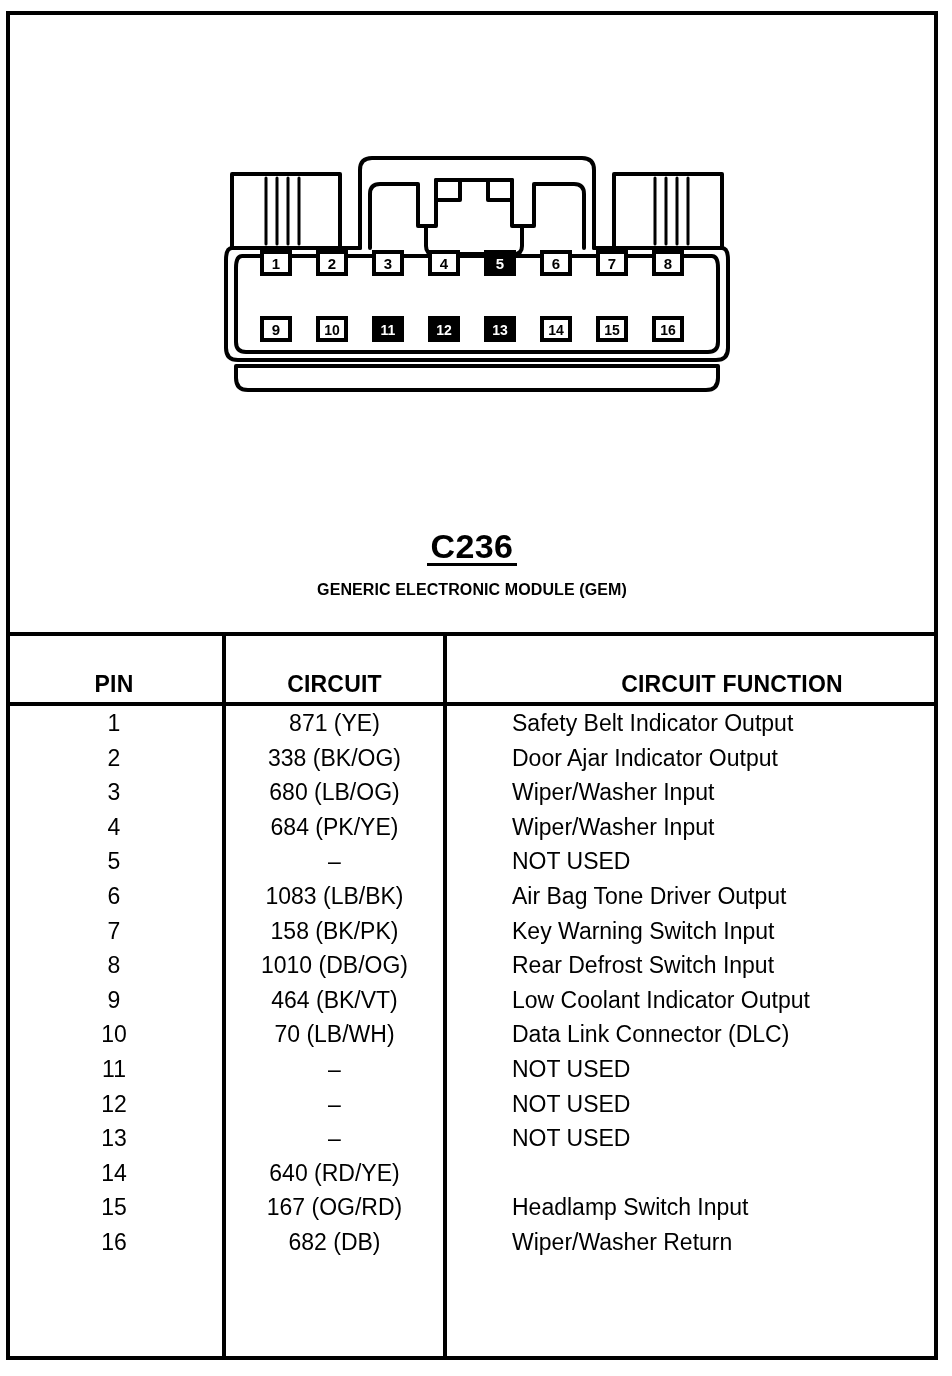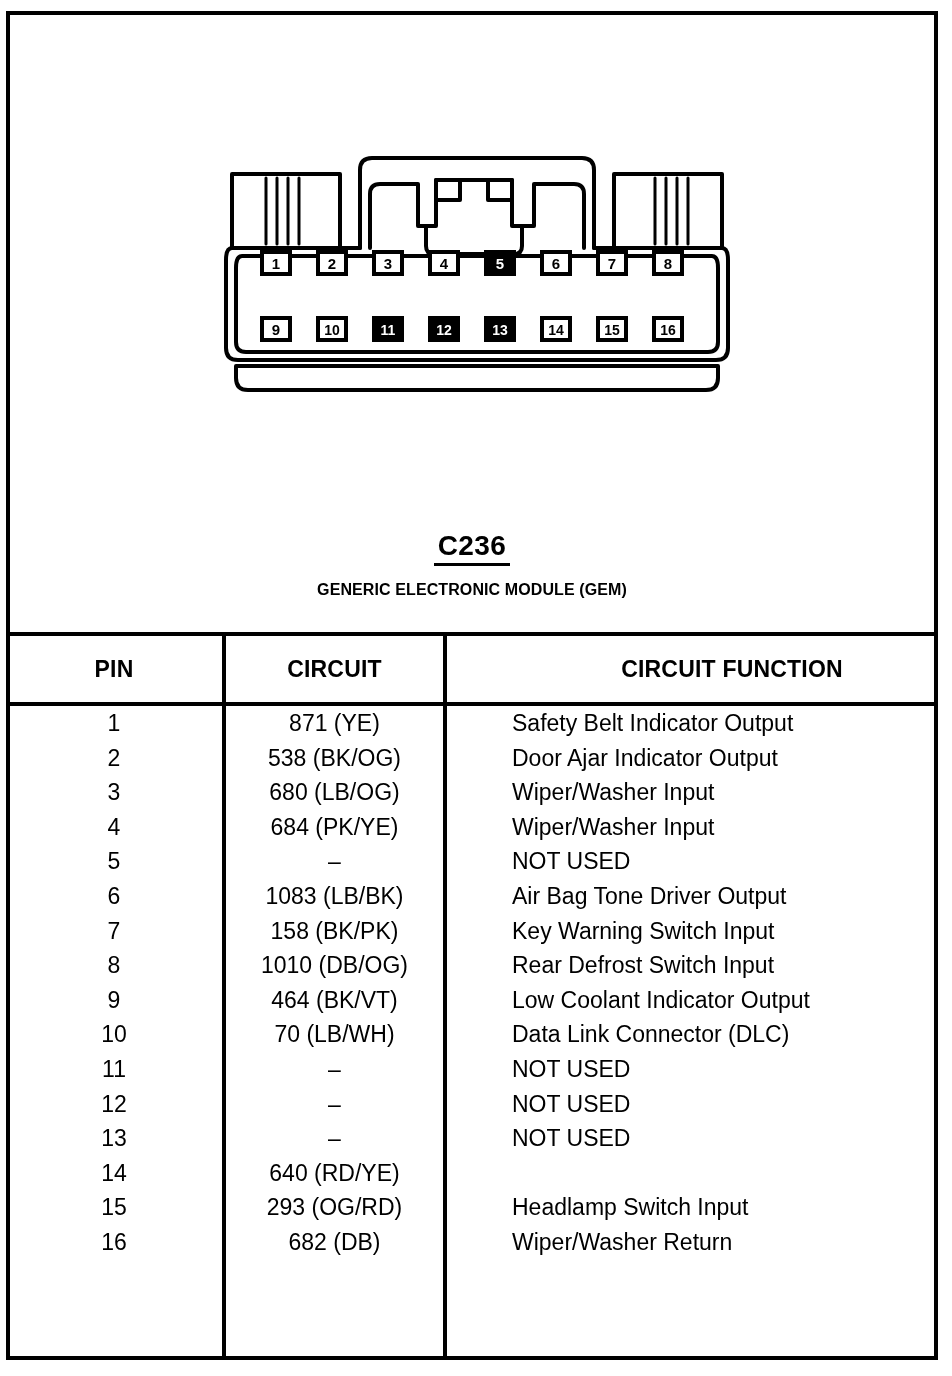--- a/index.html
+++ b/index.html
@@ -44,21 +44,21 @@
 
   
   .caption-block {
     position: absolute;
     left: 6px;
     top: 531px;
     width: 932px;
     text-align: center;
   }
   .caption-id {
-    font-size: 28px;
+    font-size: 34px;
     font-weight: bold;
     letter-spacing: 0.4px;
     line-height: 30px;
     display: inline-block;
     border-bottom: 3px solid #000;
     padding: 0 4px 2px 4px;
   }
   .caption-name {
     font-size: 16px;
     font-weight: bold;
@@ -80,21 +80,21 @@
     position: absolute;
     background: #000;
   }
   .hline-top    { left: 0;   top: 0;    width: 932px; height: 4px; }
   .hline-header { left: 0;   top: 70px; width: 932px; height: 4px; }
   .vline-1      { left: 216px; top: 0;  width: 4px;  height: 728px; }
   .vline-2      { left: 437px; top: 0;  width: 4px;  height: 728px; }
 
   .th {
     position: absolute;
-    top: 2px;
+    top: 17px;
     height: 70px;
     line-height: 70px;
     text-align: center;
     font-size: 23px;
     font-weight: bold;
     letter-spacing: 0.2px;
   }
   .th-pin      { left: 0;     width: 216px; }
   .th-circuit  { left: 220px; width: 217px; }
   .th-function { left: 441px; width: 570px; }
@@ -256,21 +256,21 @@
     <div class="th th-function">CIRCUIT FUNCTION</div>
 
     <div class="rows" id="table-rows">
         <div class="row">
           <div class="cell cell-pin">1</div>
           <div class="cell cell-circuit">871 (YE)</div>
           <div class="cell cell-function">Safety Belt Indicator Output</div>
         </div>
         <div class="row">
           <div class="cell cell-pin">2</div>
-          <div class="cell cell-circuit">538 (BK/OG)</div>
+          <div class="cell cell-circuit">338 (BK/OG)</div>
           <div class="cell cell-function">Door Ajar Indicator Output</div>
         </div>
         <div class="row">
           <div class="cell cell-pin">3</div>
           <div class="cell cell-circuit">680 (LB/OG)</div>
           <div class="cell cell-function">Wiper/Washer Input</div>
         </div>
         <div class="row">
           <div class="cell cell-pin">4</div>
           <div class="cell cell-circuit">684 (PK/YE)</div>
@@ -320,21 +320,21 @@
           <div class="cell cell-pin">13</div>
           <div class="cell cell-circuit">–</div>
           <div class="cell cell-function">NOT USED</div>
         </div>
         <div class="row">
           <div class="cell cell-pin">14</div>
           <div class="cell cell-circuit">640 (RD/YE)</div>
         </div>
         <div class="row">
           <div class="cell cell-pin">15</div>
-          <div class="cell cell-circuit">293 (OG/RD)</div>
+          <div class="cell cell-circuit">167 (OG/RD)</div>
           <div class="cell cell-function">Headlamp Switch Input</div>
         </div>
         <div class="row">
           <div class="cell cell-pin">16</div>
           <div class="cell cell-circuit">682 (DB)</div>
           <div class="cell cell-function">Wiper/Washer Return</div>
         </div>
       </div>
   </div>
 

